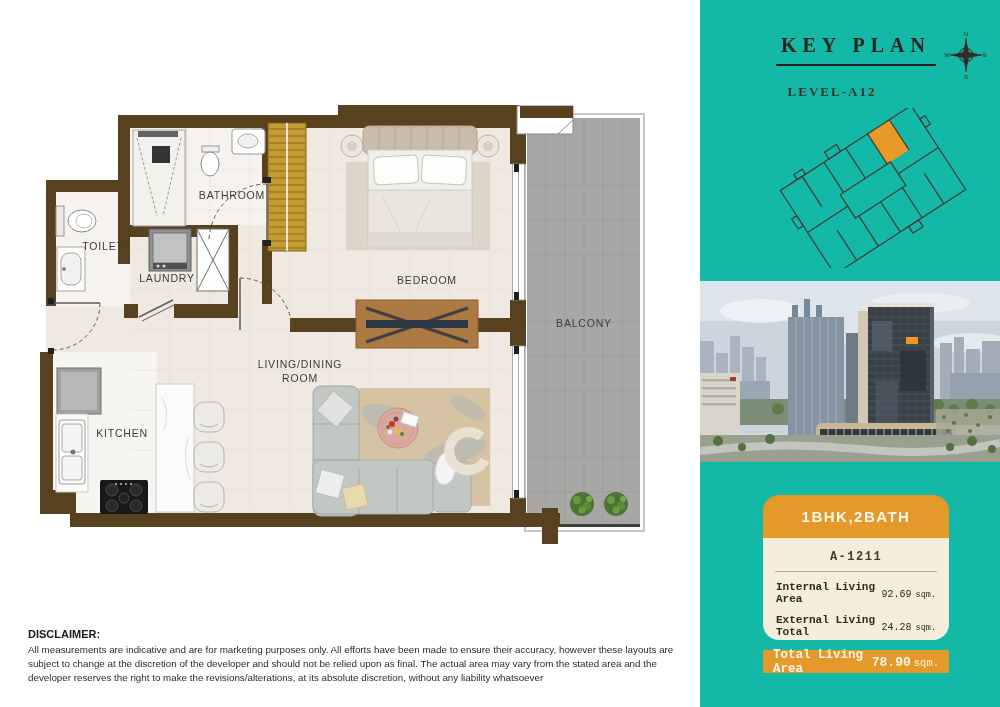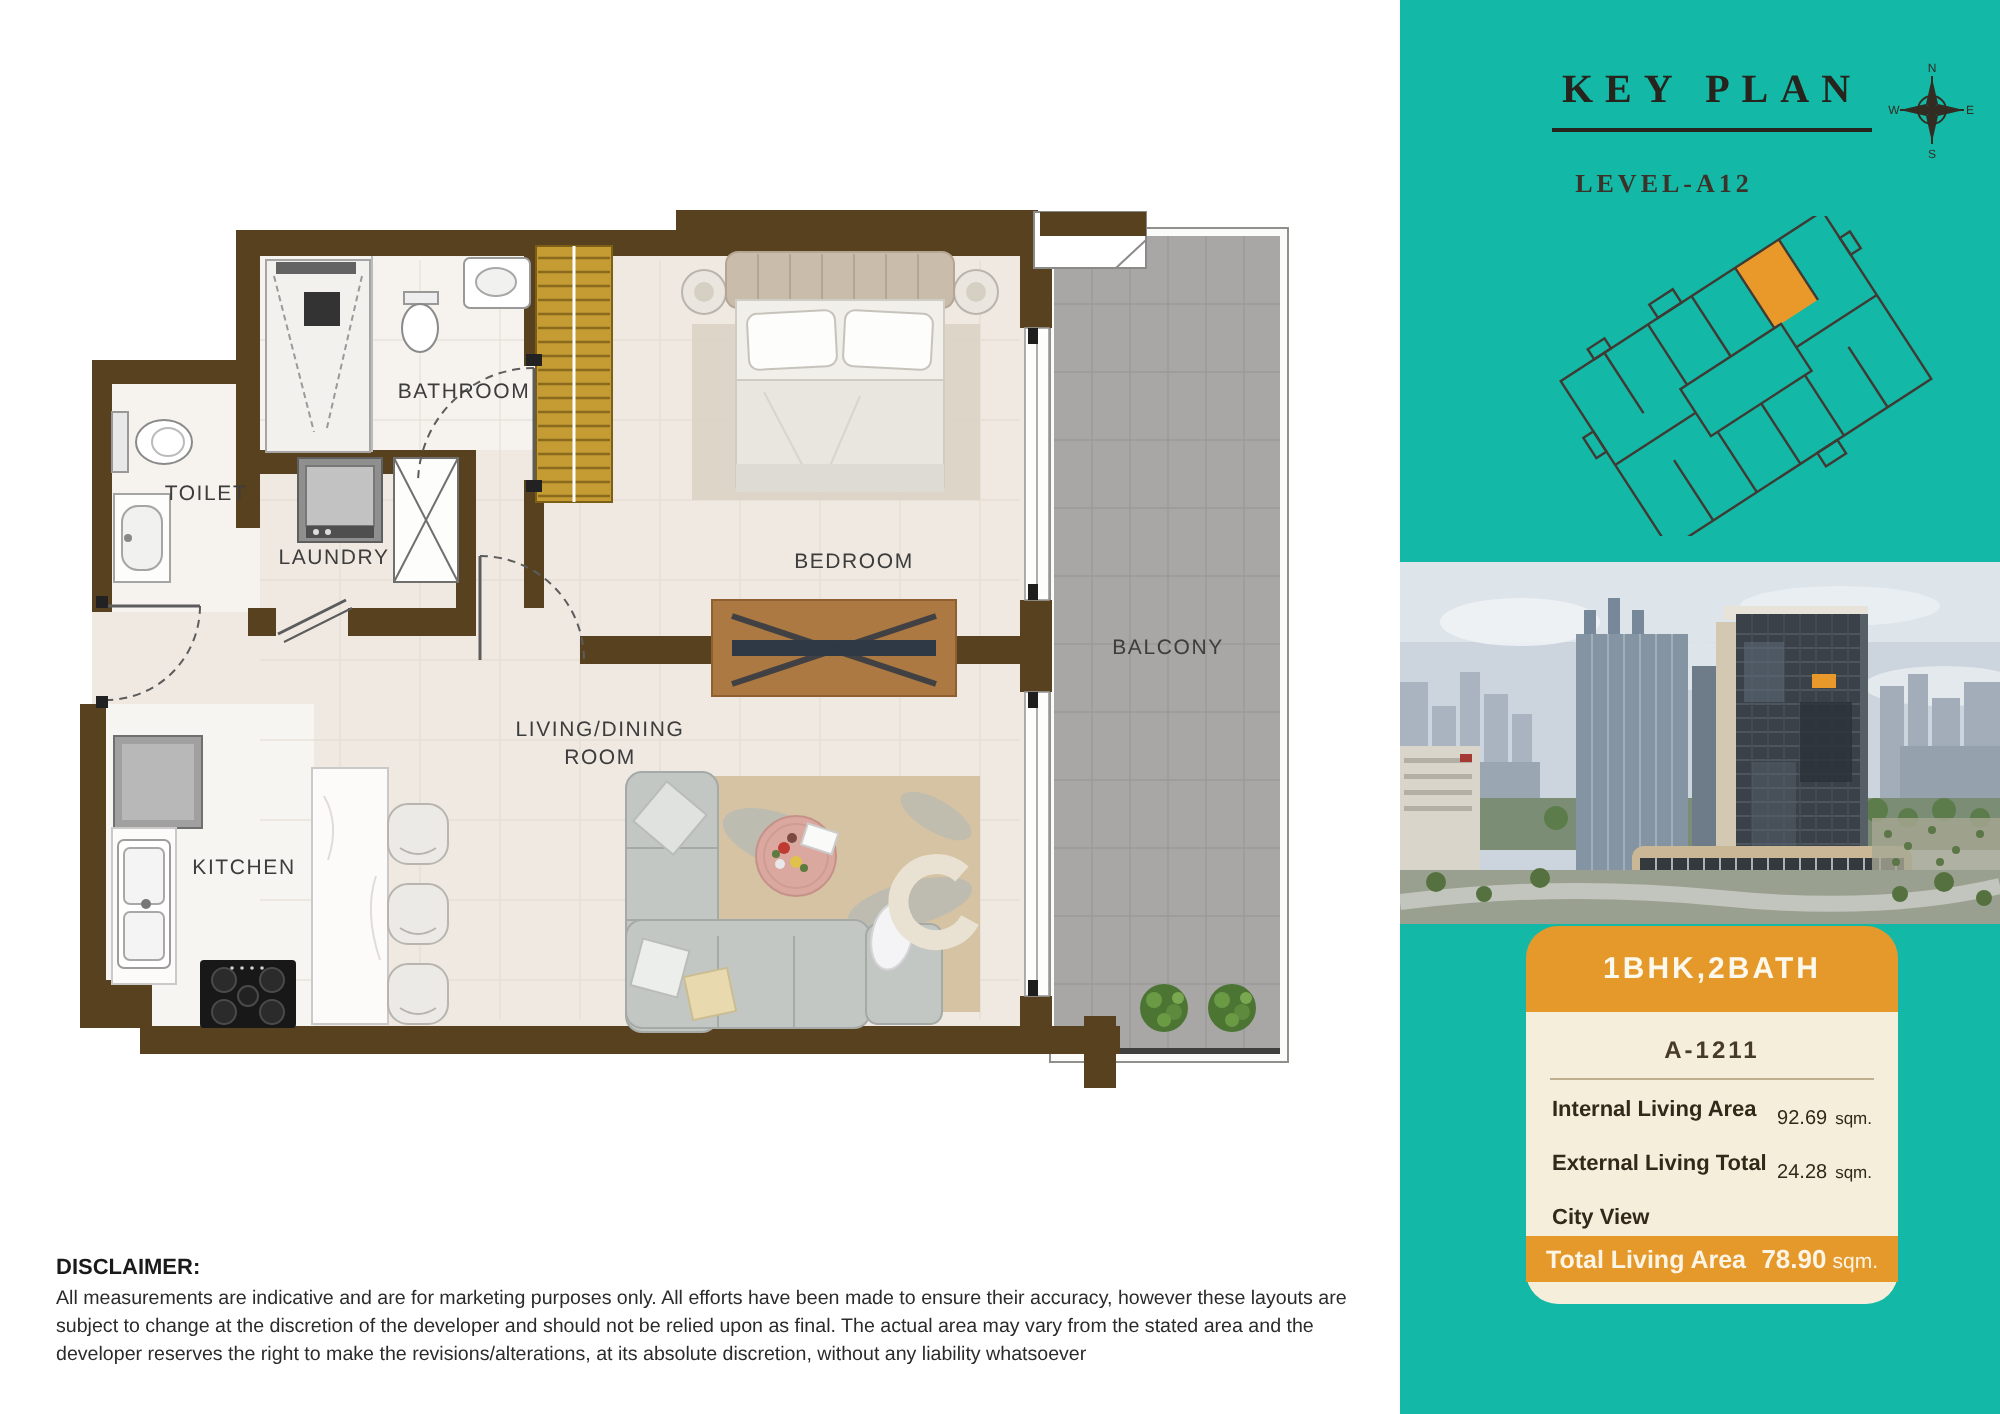--- a/index.html
+++ b/index.html
@@ -10,28 +10,28 @@
   .sidebar{position:absolute;left:700px;top:0;width:300px;height:707px;background:#14b8a6;}
   .kp-title{position:absolute;left:76px;top:34px;width:160px;text-align:center;font-family:"Liberation Serif",serif;
             font-size:20px;font-weight:bold;letter-spacing:6px;color:#27241e;padding-bottom:7px;
             border-bottom:2px solid #27241e;white-space:nowrap;}
   .compass{position:absolute;right:12px;top:30px;}
   .kp-level{position:absolute;top:84px;left:0;width:264px;text-align:center;font-family:"Liberation Serif",serif;
             font-size:13px;font-weight:bold;letter-spacing:2px;color:#3b332a;}
   .kp-diagram{position:absolute;left:58px;top:108px;}
   .photo{position:absolute;left:0;top:281px;width:300px;height:181px;display:block;}
   
-  .card{position:absolute;left:63px;top:463px;width:186px;}
+  .card{position:absolute;left:63px;top:495px;width:186px;}
   .card-header{height:43px;background:#e5992b;border-radius:16px 16px 0 0;color:#fdf8ec;display:flex;
                align-items:center;justify-content:center;font-size:15px;font-weight:bold;letter-spacing:1.5px;}
-  .card-body{position:relative;background:#f5eedb;border-radius:0 0 16px 16px;height:146px;padding-top:12px;box-sizing:border-box;}
+  .card-body{position:relative;background:#f5eedb;border-radius:0 0 16px 16px;height:102px;padding-top:12px;box-sizing:border-box;font-family:Liberation Mono, monospace;}
   .unit-no{text-align:center;font-size:12px;letter-spacing:1.5px;color:#473a26;font-weight:bold;
            margin:0 12px;padding-bottom:7px;border-bottom:1px solid #bfae8e;}
   .detail-rows{padding:9px 13px 0;}
-  .drow{display:flex;justify-content:space-between;align-items:flex-start;margin-bottom:9px;}
+  .drow{display:flex;justify-content:space-between;align-items:center;margin-bottom:9px;}
   .dlabel{font-size:11px;font-weight:bold;color:#33291a;}
   .dright{white-space:nowrap;}
   .dval{font-size:10px;color:#33291a;}
   .dunit{font-size:8.5px;color:#33291a;margin-left:4px;}
   .total-band{position:absolute;left:0;right:0;top:112px;height:23px;background:#e5992b;display:flex;
               align-items:center;justify-content:space-between;padding:0 10px;color:#fcf5e6;}
   .tlabel{font-size:12.5px;font-weight:bold;}
   .tval{font-size:13px;font-weight:bold;}
   .tunit{font-size:10.5px;margin-left:3px;}
   

